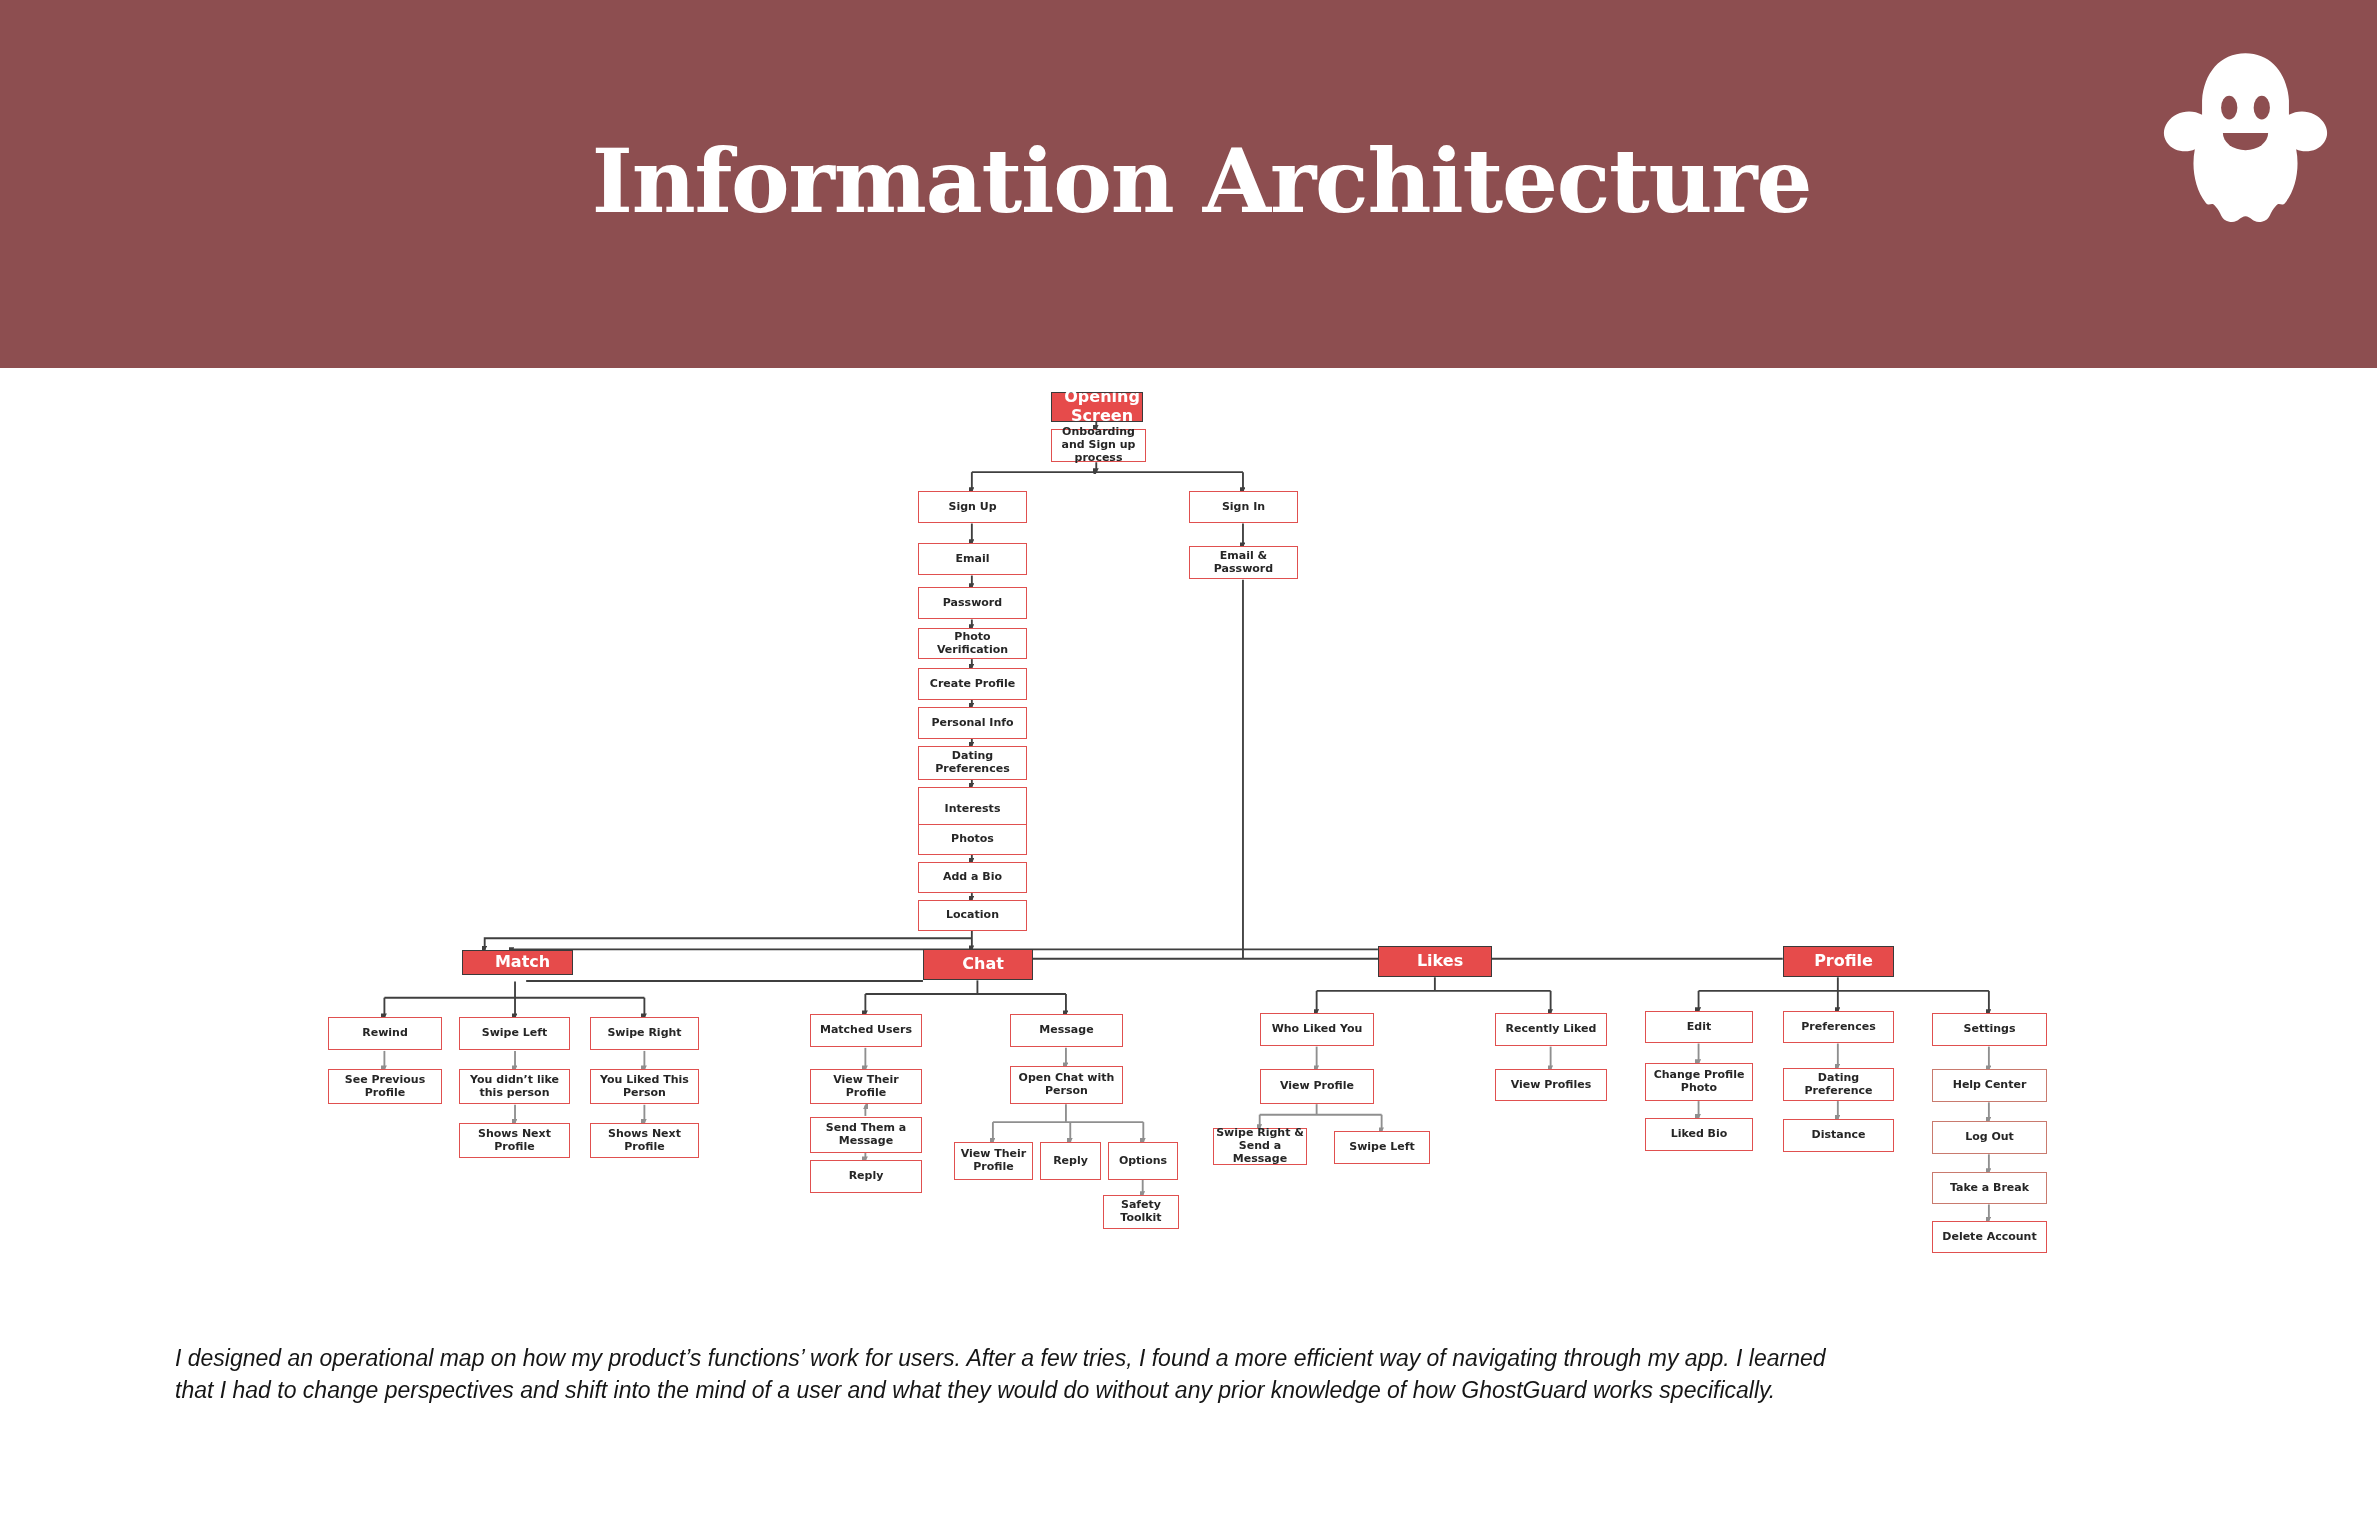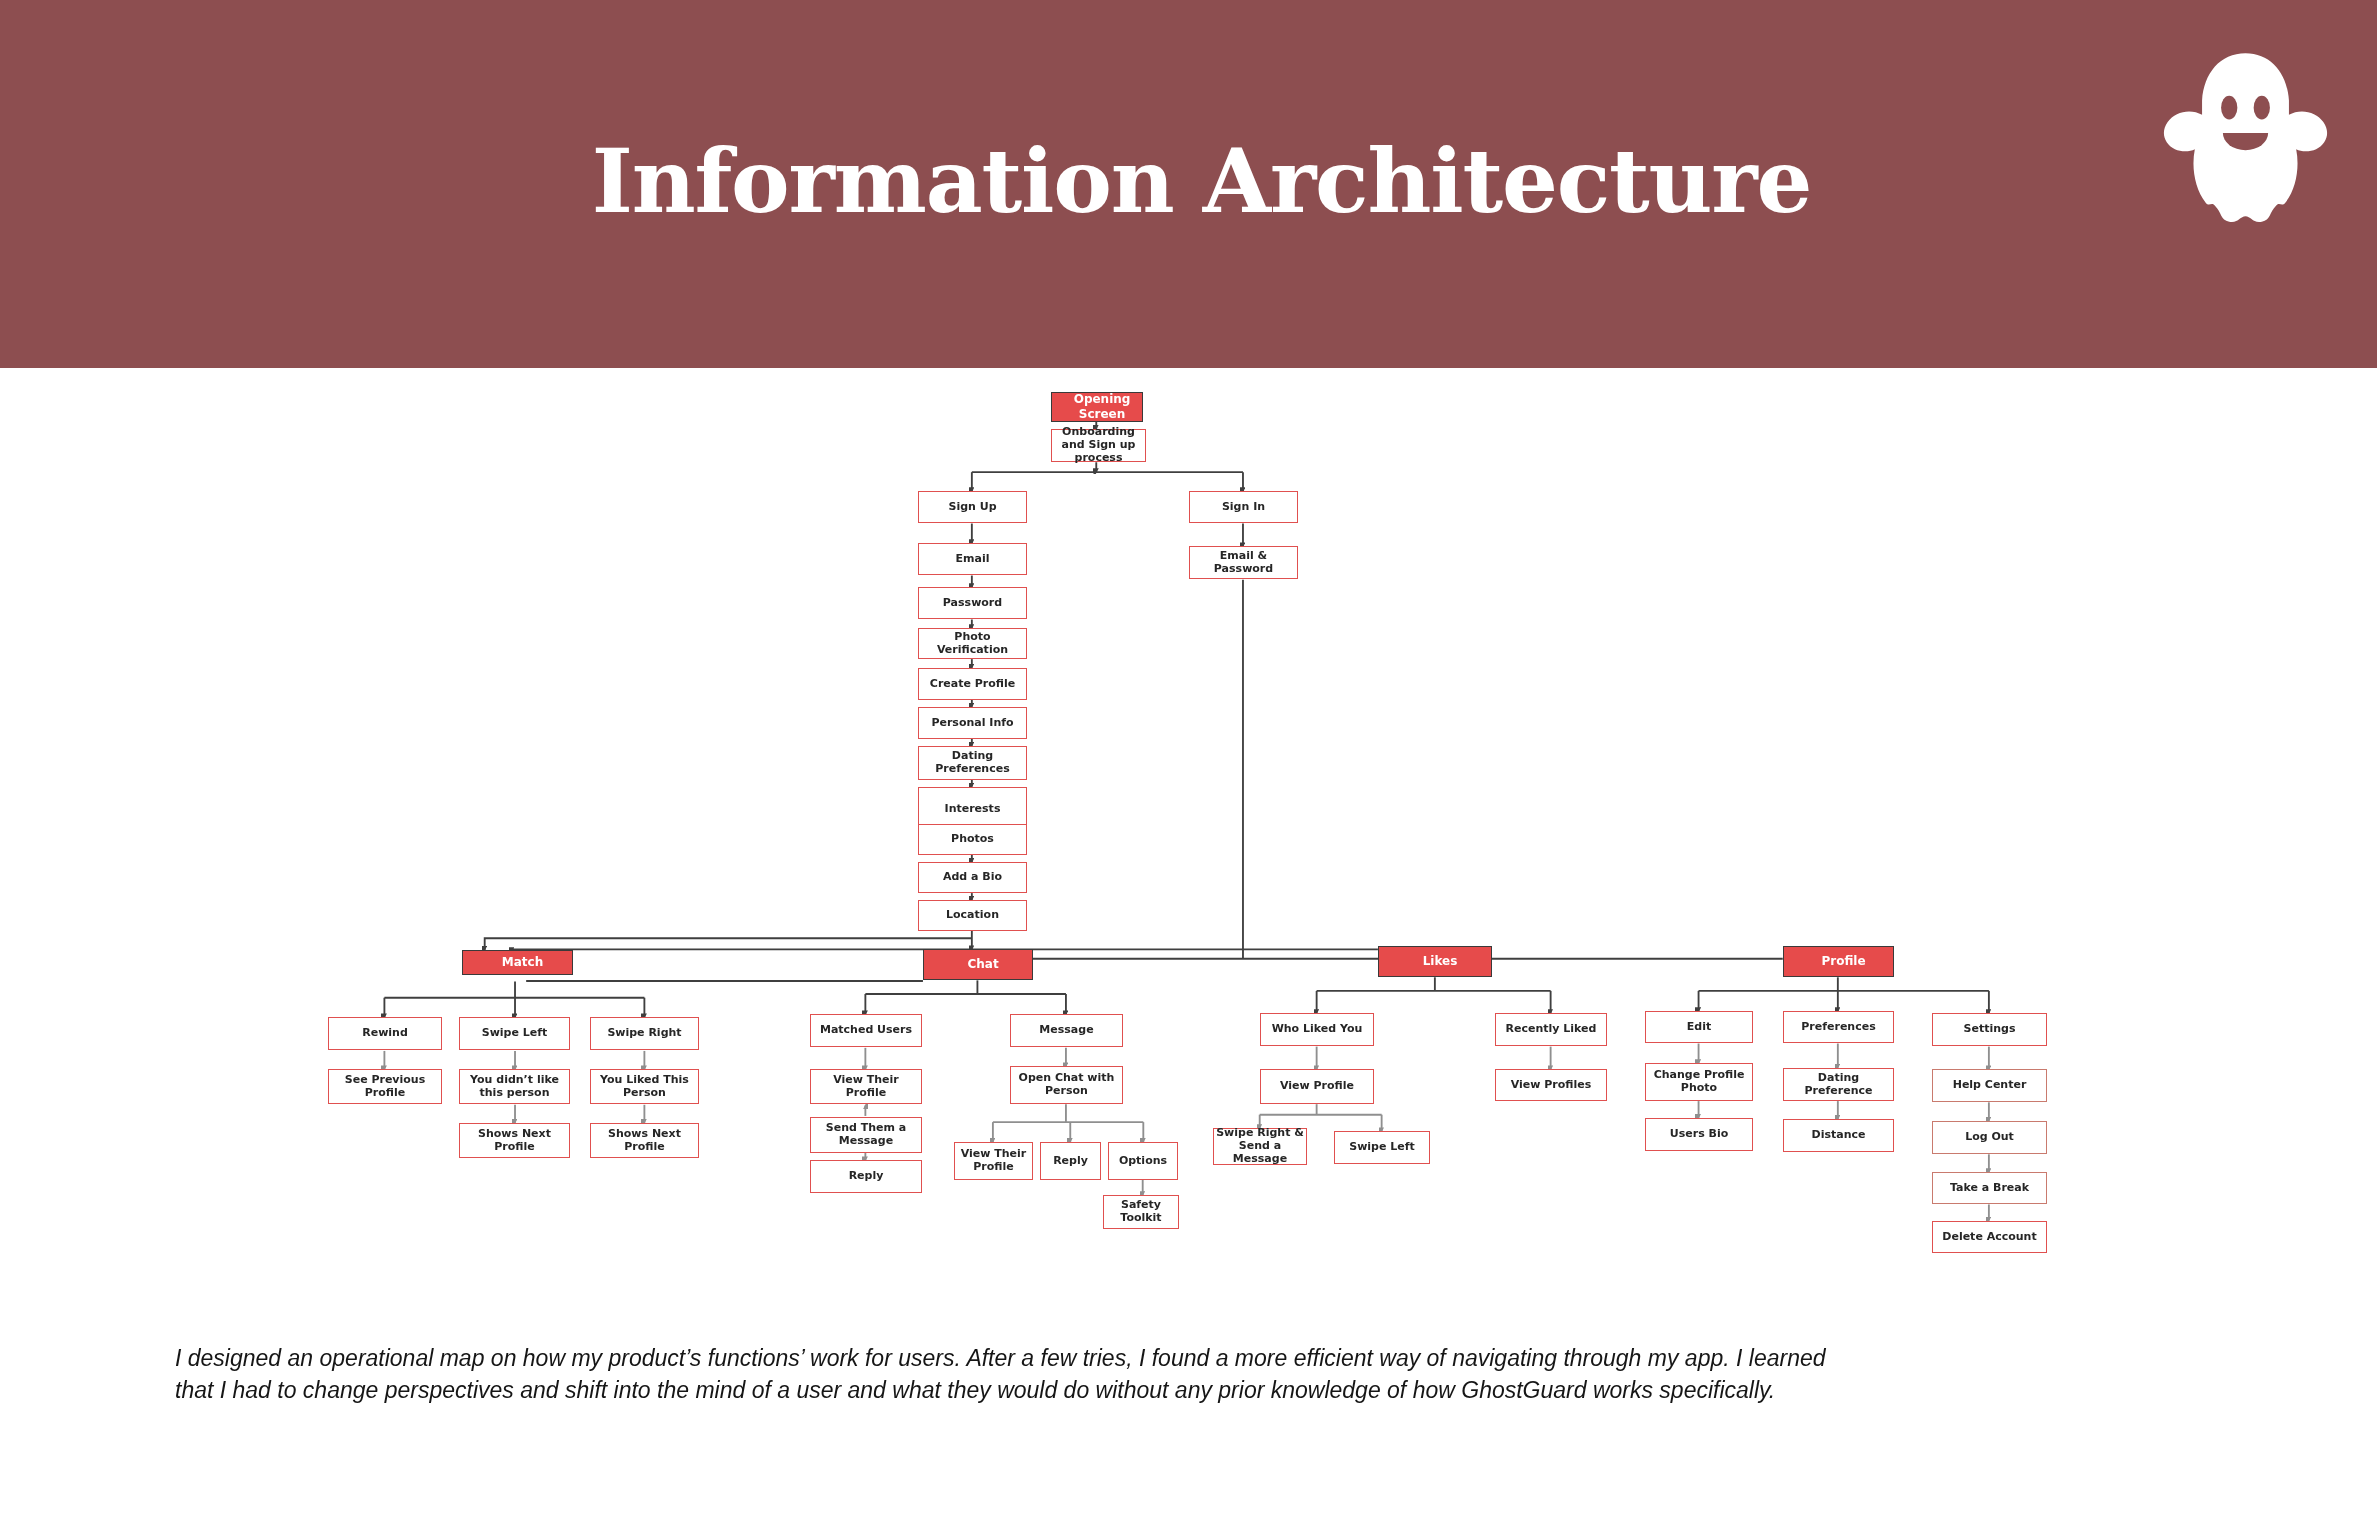--- a/index.html
+++ b/index.html
@@ -10,21 +10,21 @@
   .banner h1{margin:0;position:absolute;left:13px;top:129px;width:100%;text-align:center;
              font-family:"DejaVu Serif",serif;font-weight:700;font-size:88px;
              letter-spacing:-1.2px;color:#ffffff;}
   .ghost{position:absolute;top:42px;right:41px;width:181px;height:191px;}
   
   .diagram{position:absolute;left:0;top:368px;width:2377px;height:966px;}
   .diagram svg.wires{position:absolute;left:0;top:0;}
   .node{position:absolute;box-sizing:border-box;display:flex;align-items:center;justify-content:center;
         text-align:center;background:#ffffff;border:1.9px solid var(--outline);
         font-weight:700;font-size:11px;line-height:1.18;color:#262626;padding:0.6px 1.9px;}
-  .node.accent{background:var(--accent);border:1.9px solid #3a3a3a;color:#ffffff;font-size:12px;padding-left:12px;}
+  .node.accent{background:var(--accent);border:1.9px solid #3a3a3a;color:#ffffff;font-size:16px;padding-left:12px;}
   .node.muted{border-color:var(--mutedb);}
   
   .description{position:absolute;left:175px;top:1342px;width:2006px;
                font-family:"Liberation Sans",sans-serif;font-size:23px;line-height:32px;
                color:#161616;font-style:italic;}
 </style>
 </head>
 <body>
 
 <div class="page" style="--maroon:#8d4e50;--accent:#e64b4b;--outline:#e0504f;--mutedb:#c97a6e;">
@@ -167,21 +167,21 @@
         <div class="node" style="left: 1495px; top: 701px; width: 112px; height: 32px;">View Profiles</div>
         <div class="node" style="left: 1213px; top: 760px; width: 94px; height: 37px;">Swipe Right &amp; Send a Message</div>
         <div class="node" style="left: 1334px; top: 763px; width: 96px; height: 33px;">Swipe Left</div>
         <div class="node accent" style="left: 1783px; top: 578px; width: 111px; height: 31px;">Profile</div>
         <div class="node" style="left: 1645px; top: 643px; width: 108px; height: 32px;">Edit</div>
         <div class="node" style="left: 1783px; top: 643px; width: 111px; height: 32px;">Preferences</div>
         <div class="node" style="left: 1932px; top: 645px; width: 115px; height: 33px;">Settings</div>
         <div class="node" style="left: 1645px; top: 695px; width: 108px; height: 38px;">Change Profile Photo</div>
         <div class="node" style="left: 1783px; top: 700px; width: 111px; height: 33px;">Dating Preference</div>
         <div class="node muted" style="left: 1932px; top: 701px; width: 115px; height: 33px;">Help Center</div>
-        <div class="node" style="left: 1645px; top: 750px; width: 108px; height: 33px;">Users Bio</div>
+        <div class="node" style="left: 1645px; top: 750px; width: 108px; height: 33px;">Liked Bio</div>
         <div class="node" style="left: 1783px; top: 751px; width: 111px; height: 33px;">Distance</div>
         <div class="node muted" style="left: 1932px; top: 753px; width: 115px; height: 33px;">Log Out</div>
         <div class="node muted" style="left: 1932px; top: 804px; width: 115px; height: 32px;">Take a Break</div>
         <div class="node" style="left: 1932px; top: 853px; width: 115px; height: 32px;">Delete Account</div>
       </div>
   </div>
 
   <div class="description">
     <div>I designed an operational map on how my product’s functions’ work for users. After a few tries, I found a more efficient way of navigating through my app. I learned</div>
     <div>that I had to change perspectives and shift into the mind of a user and what they would do without any prior knowledge of how GhostGuard works specifically.</div>

